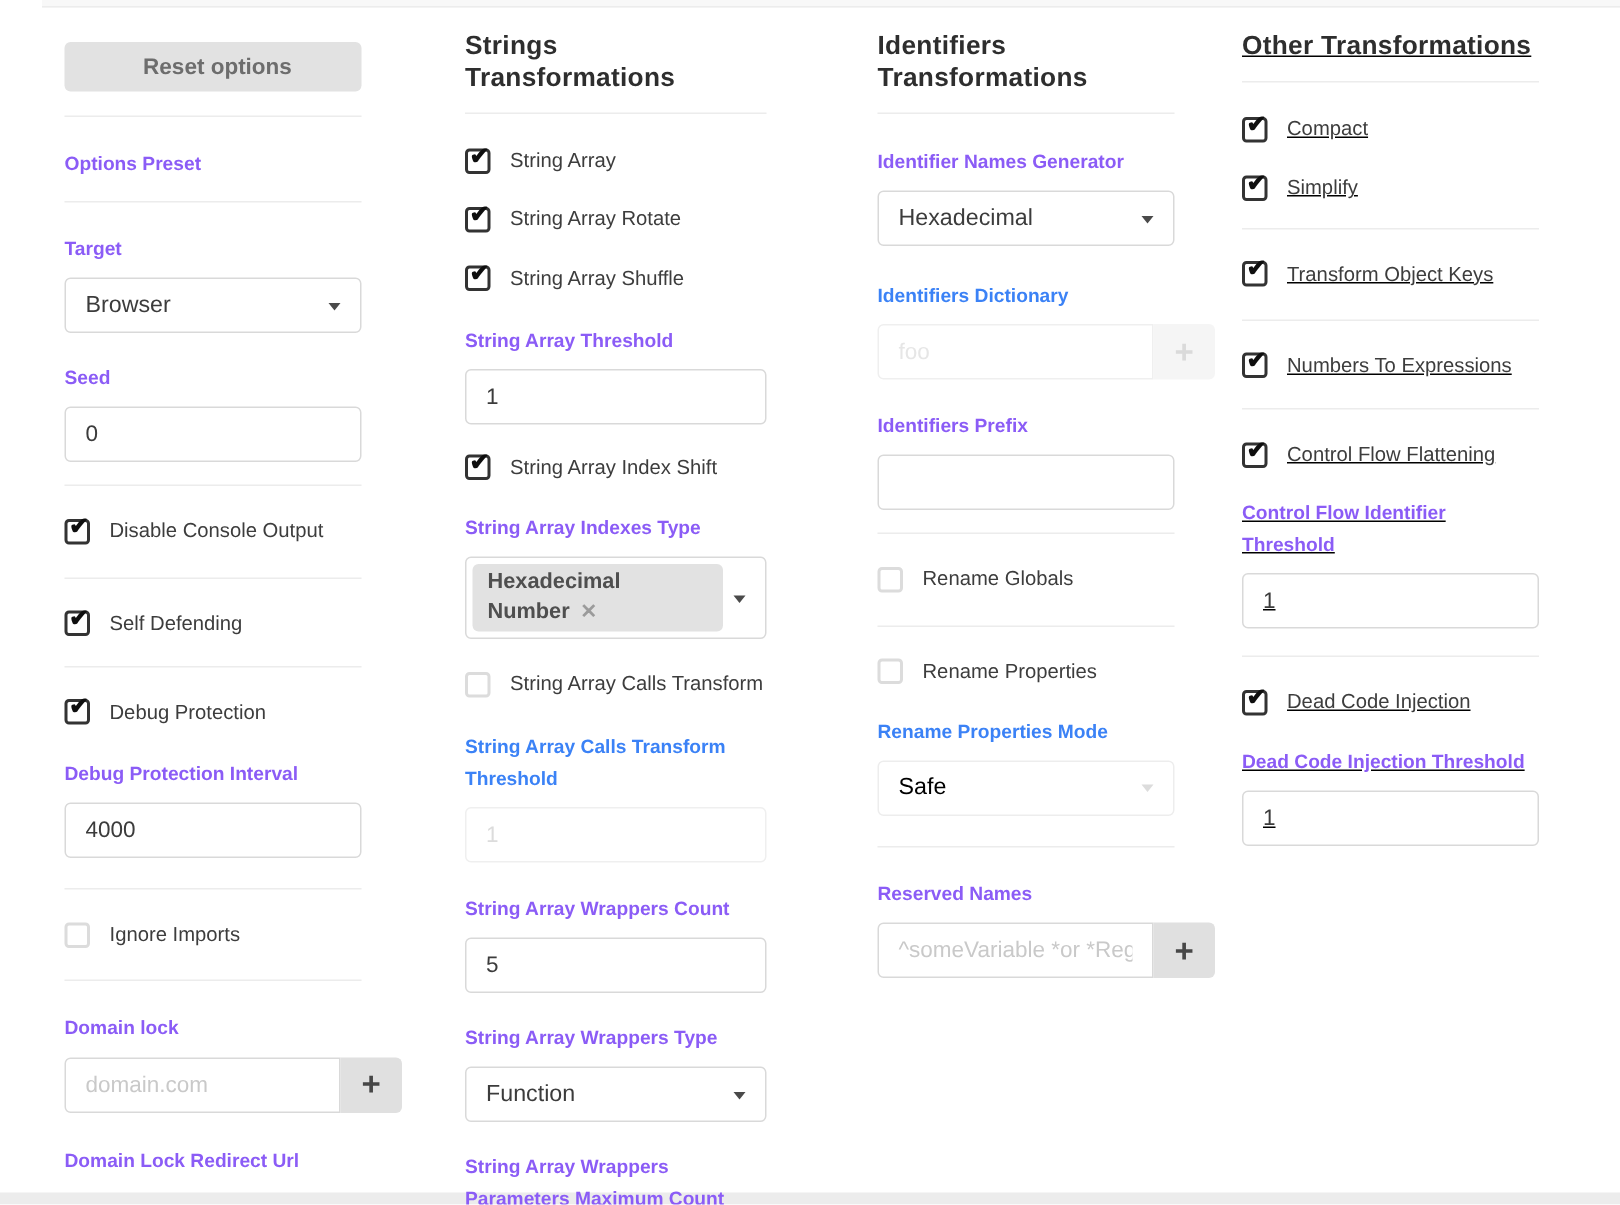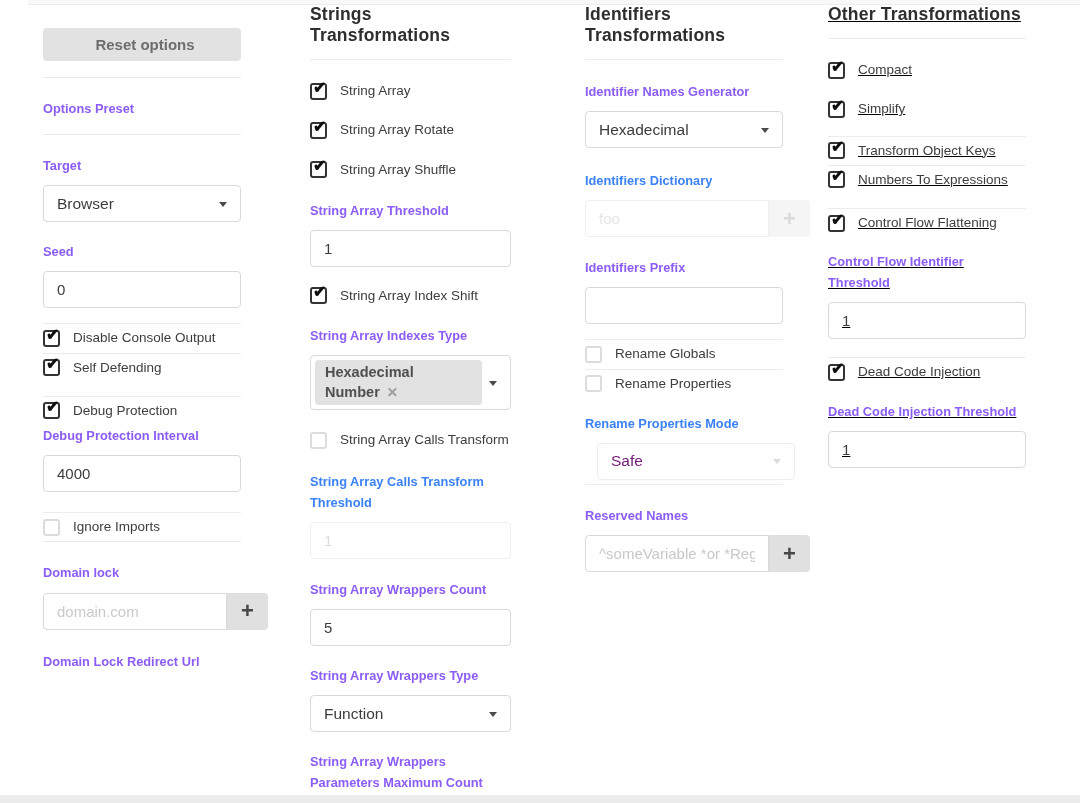--- a/index.html
+++ b/index.html
@@ -33,21 +33,21 @@
   .text-input::placeholder { color:#c9c9c9; }
   .text-input.disabled { border-color:#efefef; color:#dcdcdc; }
   .text-input.disabled::placeholder { color:#e6e6e6; }
 
   .select {
     position:relative; width:100%; height:37px; border:1px solid #d9d9d9; border-radius:4px;
     padding:0 28px 0 13px; font-size:15.5px; color:#3c3c3c; display:flex; align-items:center;
     background:#fff; cursor:pointer;
   }
   .select.blue { border-color:#adc9de; }
-  .select.disabled { border-color:#ededed; color:#701a75; cursor:default;margin-left:12px; }
+  .select.disabled { border-color:#ededed; color:#000000; cursor:default; }
   .caret { position:absolute; right:13px; top:50%; margin-top:-2px; width:0; height:0;
     border-left:4.5px solid transparent; border-right:4.5px solid transparent;
     border-top:5px solid #4a4a4a; }
   .select.disabled .caret { border-top-color:#dcdcdc; }
 
   .checkbox-row { display:flex; align-items:center; gap:13px; cursor:pointer; }
   .checkbox { position:relative; width:17px; height:17px; border:2px solid #333;
     border-radius:3px; background:#fff; flex:0 0 auto; }
   .checkbox.unchecked { border-color:#dcdcdc; }
   .checkbox.checked::after { content:"✔"; position:absolute; left:1px; top:-7px;
@@ -67,21 +67,21 @@
     border-radius:4px; padding:4px 28px 4px 4px; display:flex; align-items:center; cursor:pointer; }
   .ms-tag { flex:1; background:#e2e2e2; border-radius:4px; padding:3px 10px;
     font-size:14.5px; font-weight:bold; color:#4f4f4f; line-height:1.35; }
   .ms-remove { color:#9b9b9b; font-weight:bold; font-size:13.5px; margin-left:3px; cursor:pointer; }
 
   .reset-btn { display:block; width:100%; height:33px; background:#e2e2e2; border:none;
     border-radius:4px; font-size:15px; font-weight:bold; color:#6d6d6d;
     font-family:inherit; cursor:pointer;padding-left:12px; }
 
   .mt9{margin-top:9px}.mt13{margin-top:13px}.mt15{margin-top:15px}.mt16{margin-top:16px}
-  .mt17{margin-top:4px}.mt18{margin-top:18px}.mt19{margin-top:19px}.mt20{margin-top:20px}
+  .mt17{margin-top:20px}.mt18{margin-top:18px}.mt19{margin-top:19px}.mt20{margin-top:20px}
   .mt21{margin-top:21px}.mt22{margin-top:22px}.mt28{margin-top:28px}
 </style>
 </head>
 <body>
 
 <div class="top-strip"></div>
 <div class="bottom-strip"></div>
 
 <div class="col" id="col1">
   <button class="reset-btn mt28">Reset options</button>

